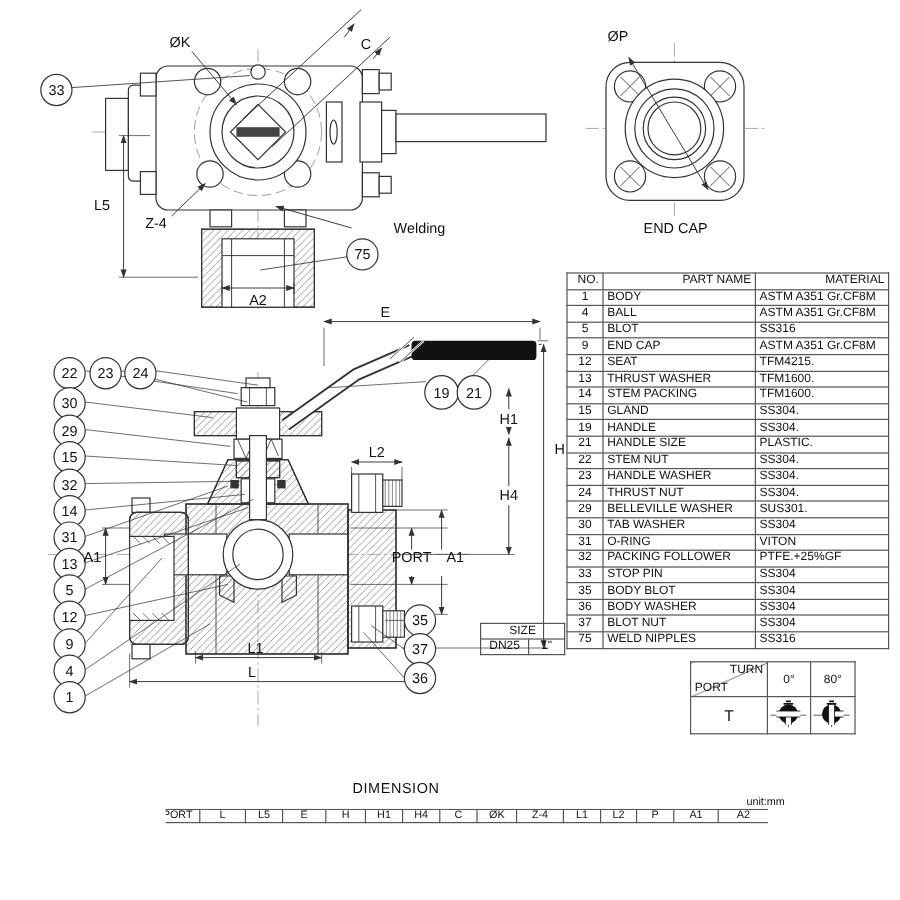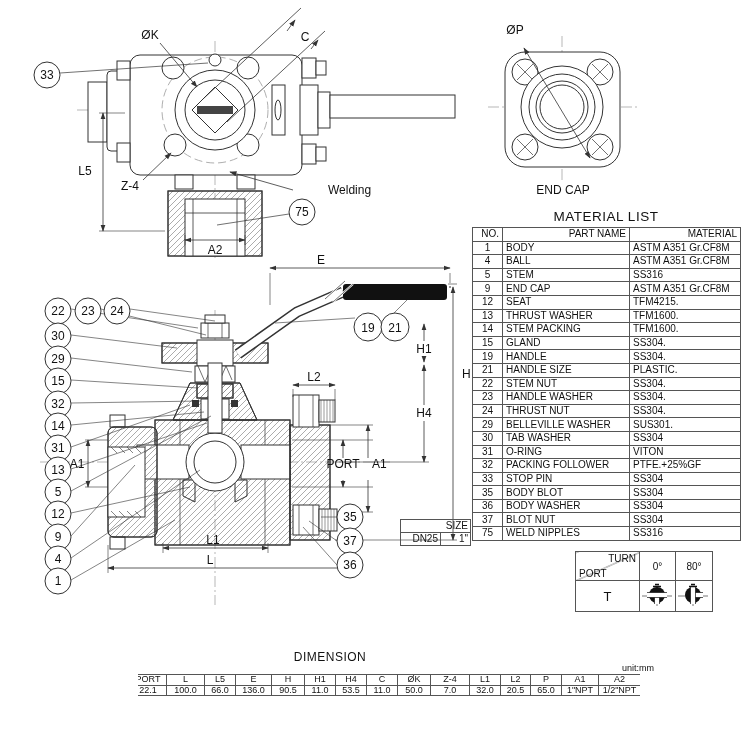--- a/index.html
+++ b/index.html
@@ -15,21 +15,21 @@
   table{border-collapse:collapse;}
   .mat{width:268px;table-layout:fixed;}
   .mat th,.mat td{border:1px solid #555;font-size:10px;font-weight:normal;
         height:12.6px;padding:0 3px;overflow:hidden;white-space:nowrap;line-height:1;}
   .mat th{text-align:right;}
   .mat td{text-align:left;}
   .mat td:first-child{text-align:center;padding:0;}
   .title{font-size:13.5px;letter-spacing:0.5px;text-align:center;}
   .sizeT{table-layout:fixed;}
   .sizeT th,.sizeT td{border:1px solid #555;font-size:10px;font-weight:normal;
-        height:12px;padding:0 2px;text-align:right;line-height:1;}
+        height:12px;padding:0 2px;text-align:center;line-height:1;}
   .dimT{table-layout:fixed;}
   .dimT td{border:1px solid #555;font-size:9px;height:9.5px;padding:0 1px;
         text-align:center;white-space:nowrap;overflow:hidden;line-height:1;}
   .turnT{table-layout:fixed;width:137px;}
   .turnT td{border:1px solid #555;font-size:10px;text-align:center;padding:0;}
   .diagcell{position:relative;width:64px;height:28px;
      background:linear-gradient(to bottom right,transparent calc(50% - 0.6px),#555 50%,transparent calc(50% + 0.6px));margin-left:40px;}
   .diagcell .tr{position:absolute;top:1px;right:3px;}
   .diagcell .bl{position:absolute;bottom:1px;left:3px;}
   .unitmm{font-size:9px;}
@@ -324,21 +324,20 @@
       <text x="399" y="162">H4</text>
       <text x="289" y="126">L2</text>
       <text x="52" y="213">A1</text>
       <text x="318" y="213">PORT</text>
       <text x="347" y="213" text-anchor="start">A1</text>
       <text x="188" y="289">L1</text>
       <text x="185" y="309">L</text>
     </g>
   </svg>
 
-  <div class="abs title" style="left:472px;top:209px;width:268px">MATERIAL LIST</div>
   <table class="abs mat" style="left:472px;top:227px">
     <colgroup>
         <col style="width:30px">
         <col style="width:127px">
         <col style="width:111px">
       </colgroup>
     <thead>
       <tr>
         <th>NO.</th>
         <th>PART NAME</th>
@@ -351,21 +350,21 @@
           <td>BODY</td>
           <td>ASTM A351 Gr.CF8M</td>
         </tr>
         <tr>
           <td>4</td>
           <td>BALL</td>
           <td>ASTM A351 Gr.CF8M</td>
         </tr>
         <tr>
           <td>5</td>
-          <td>STEM</td>
+          <td>BLOT</td>
           <td>SS316</td>
         </tr>
         <tr>
           <td>9</td>
           <td>END CAP</td>
           <td>ASTM A351 Gr.CF8M</td>
         </tr>
         <tr>
           <td>12</td>
           <td>SEAT</td>
@@ -550,34 +549,17 @@
             <td>H4</td>
             <td>C</td>
             <td>ØK</td>
             <td>Z-4</td>
             <td>L1</td>
             <td>L2</td>
             <td>P</td>
             <td>A1</td>
             <td>A2</td>
           </tr>
-          <tr>
-            <td>22.1</td>
-            <td>100.0</td>
-            <td>66.0</td>
-            <td>136.0</td>
-            <td>90.5</td>
-            <td>11.0</td>
-            <td>53.5</td>
-            <td>11.0</td>
-            <td>50.0</td>
-            <td>7.0</td>
-            <td>32.0</td>
-            <td>20.5</td>
-            <td>65.0</td>
-            <td>1"NPT</td>
-            <td>1/2"NPT</td>
-          </tr>
         </tbody>
     </table>
   </div>
 
 </div>
 
 </body></html>

